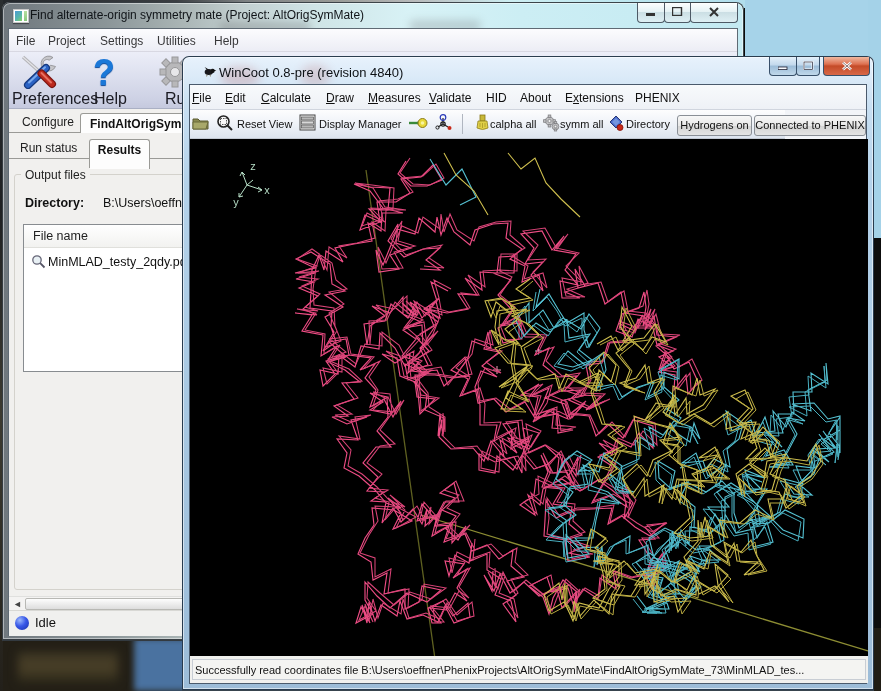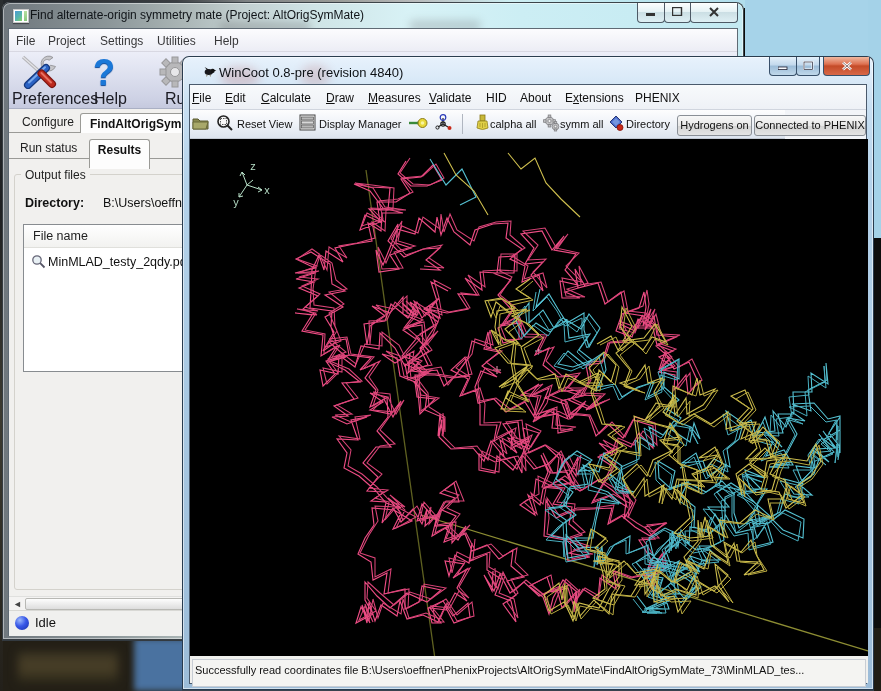--- a/index.html
+++ b/index.html
@@ -85,21 +85,21 @@
 #wc-menu>span{position:absolute;top:6px}
 .u{text-decoration:underline}
 #wc-tool{left:8px;top:54px;width:595px;height:29px;background:linear-gradient(180deg,#fdfdfe 0,#edf1f7 55%,#dde4ee 100%);
  border-bottom:1px solid #c2c8d2;font-size:11px;color:#111}
 #wc-tool .tl{position:absolute;top:8px}
 .tbtn{position:absolute;top:5px;height:21px;border:1px solid #8a8f96;border-radius:3px;
  background:linear-gradient(180deg,#f8f8f8 0,#e8e8e8 50%,#d4d4d4 52%,#e4e4e4 100%);
  font-size:11px;color:#111;text-align:center;line-height:19px}
 #wc-canvas{left:8px;top:83px;width:678px;height:517px;background:#000;overflow:hidden}
 #wc-status{left:8px;top:600px;width:678px;height:27px;background:#f0f0ee}
-#wc-status .fld{position:absolute;left:2px;top:3px;width:674px;height:28px;border:1px solid #c8cdd4;background:#f4f4f2;
+#wc-status .fld{position:absolute;left:2px;top:3px;width:674px;height:21px;border:1px solid #c8cdd4;background:#f4f4f2;
  font-size:11px;color:#111;padding:4px 0 0 2px;white-space:nowrap;overflow:hidden}
 </style></head>
 <body>
 <div id="screen">
 <div class="abs" id="dsk-top"></div>
 <div class="abs" id="dsk-right"></div>
 <div class="abs" id="dsk-right2"></div>
 <div class="abs" id="dsk-right3"></div>
 <div class="abs" id="dsk-right4"></div>
 <div class="abs" id="dsk-bot"></div>

